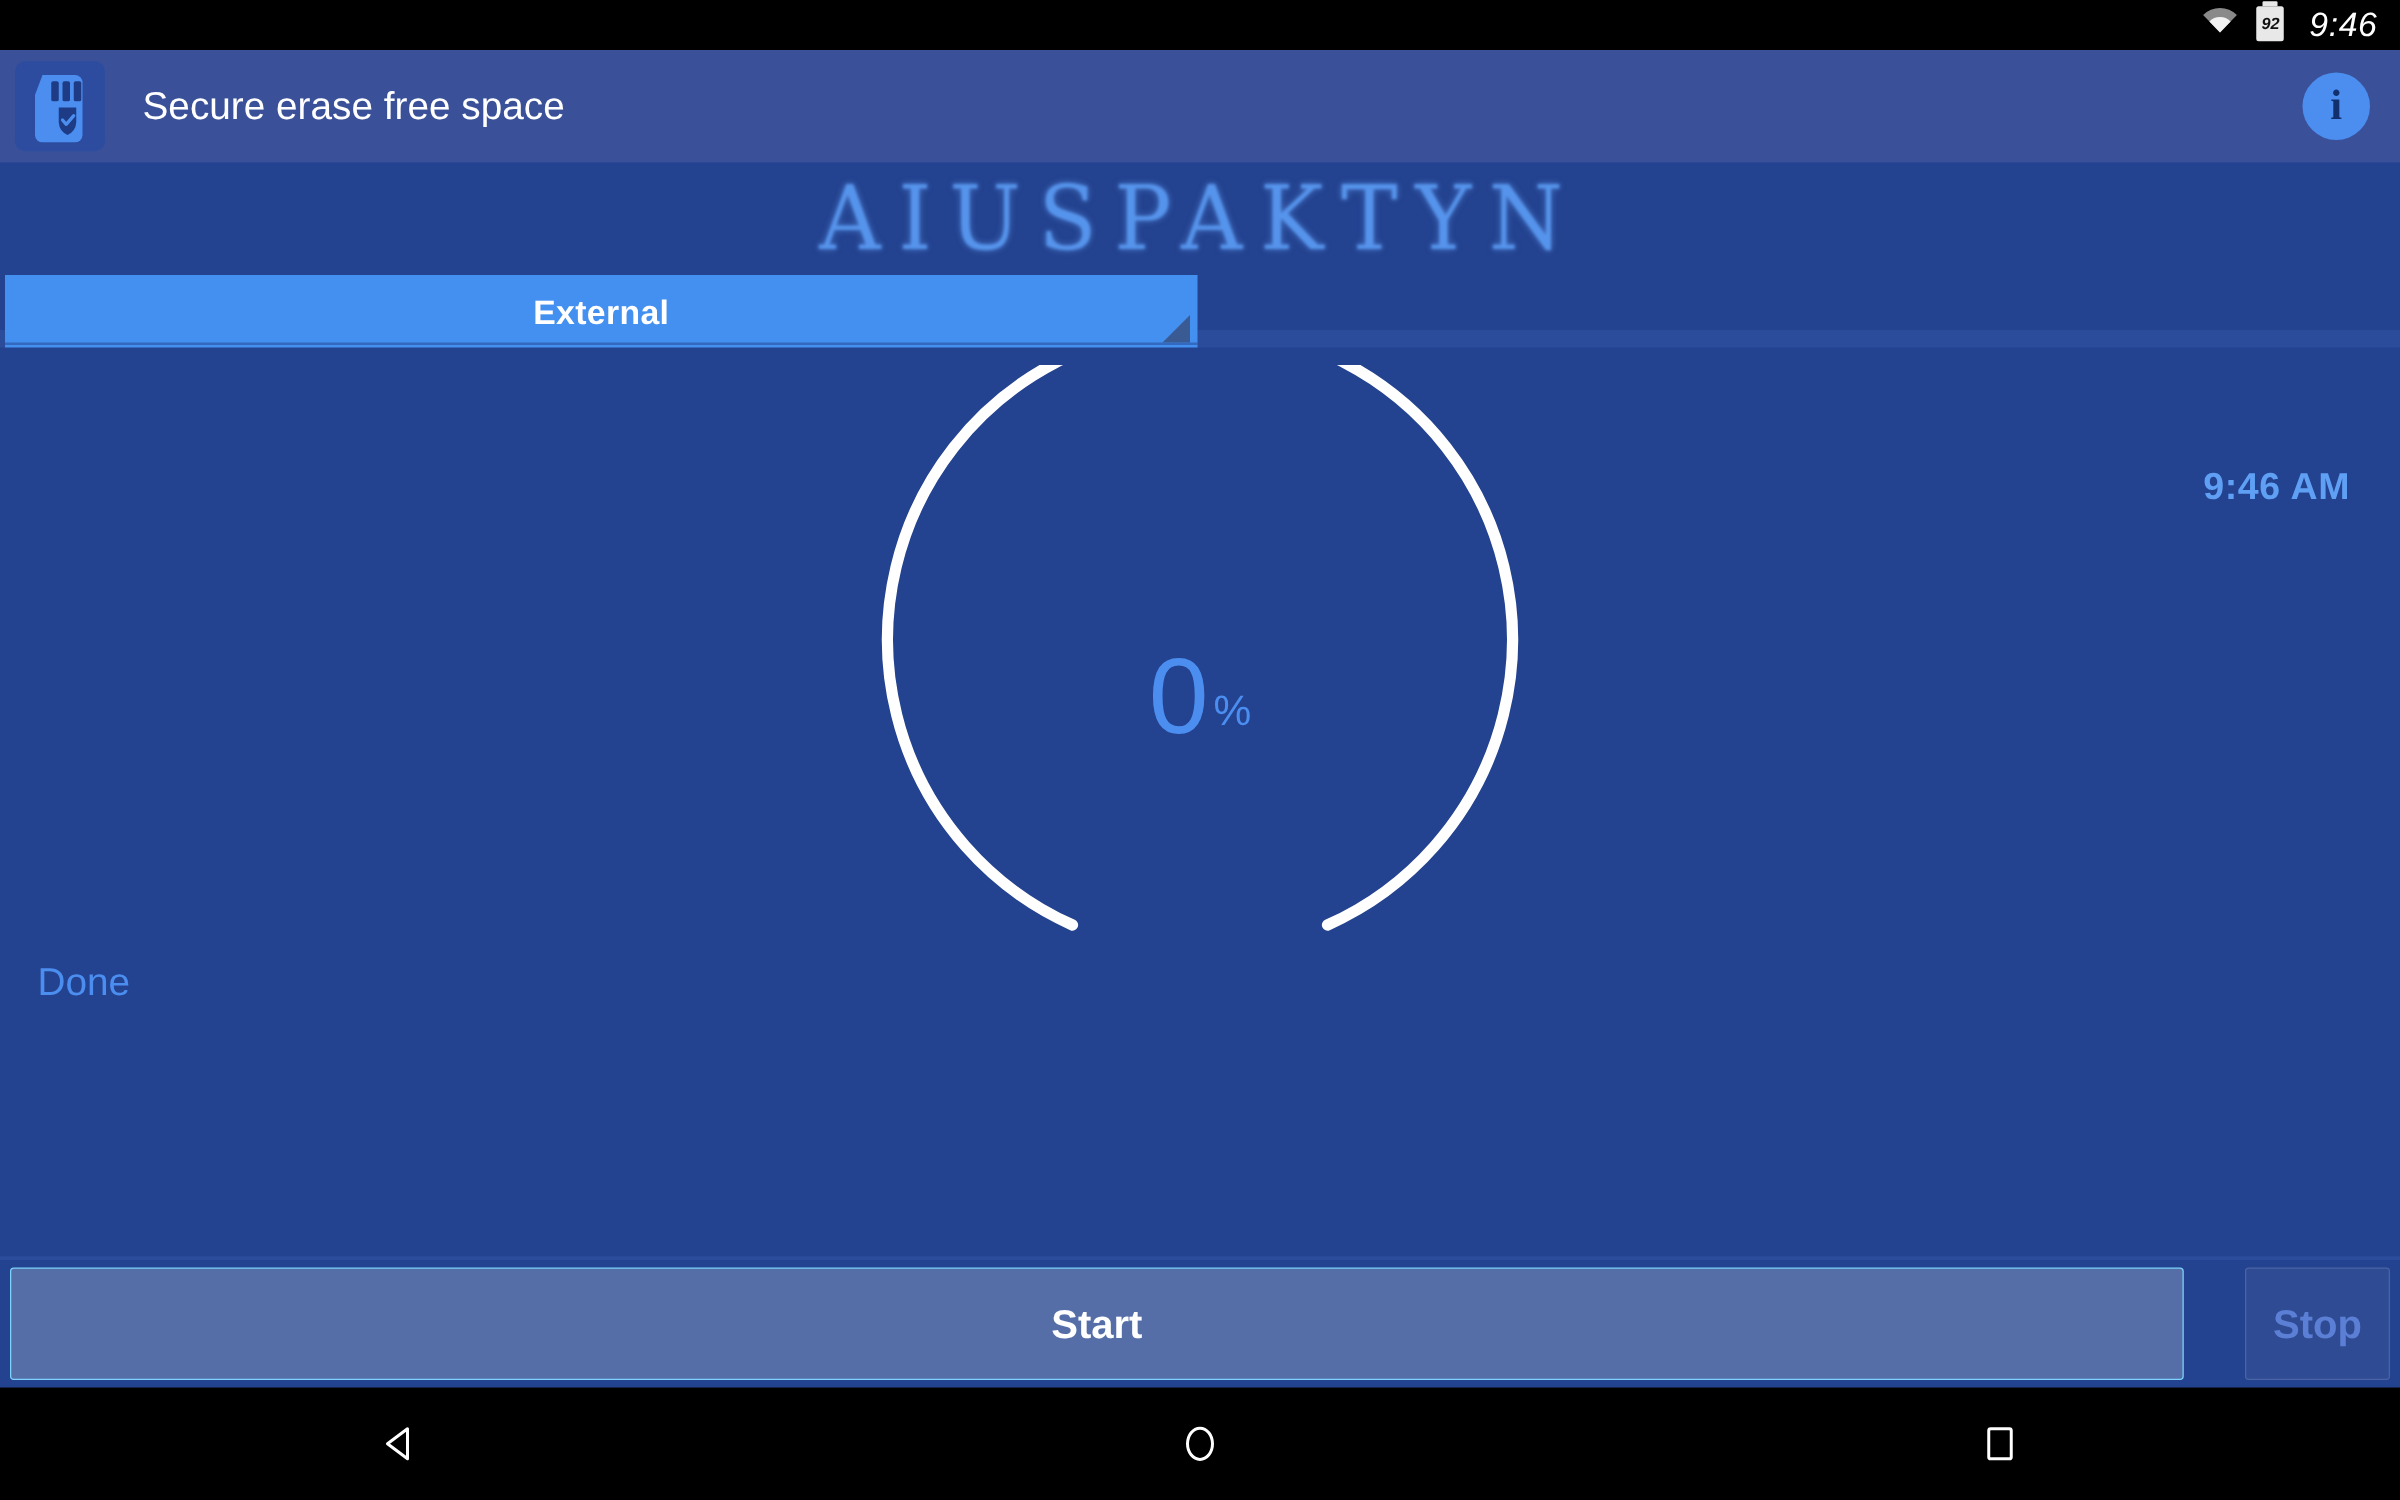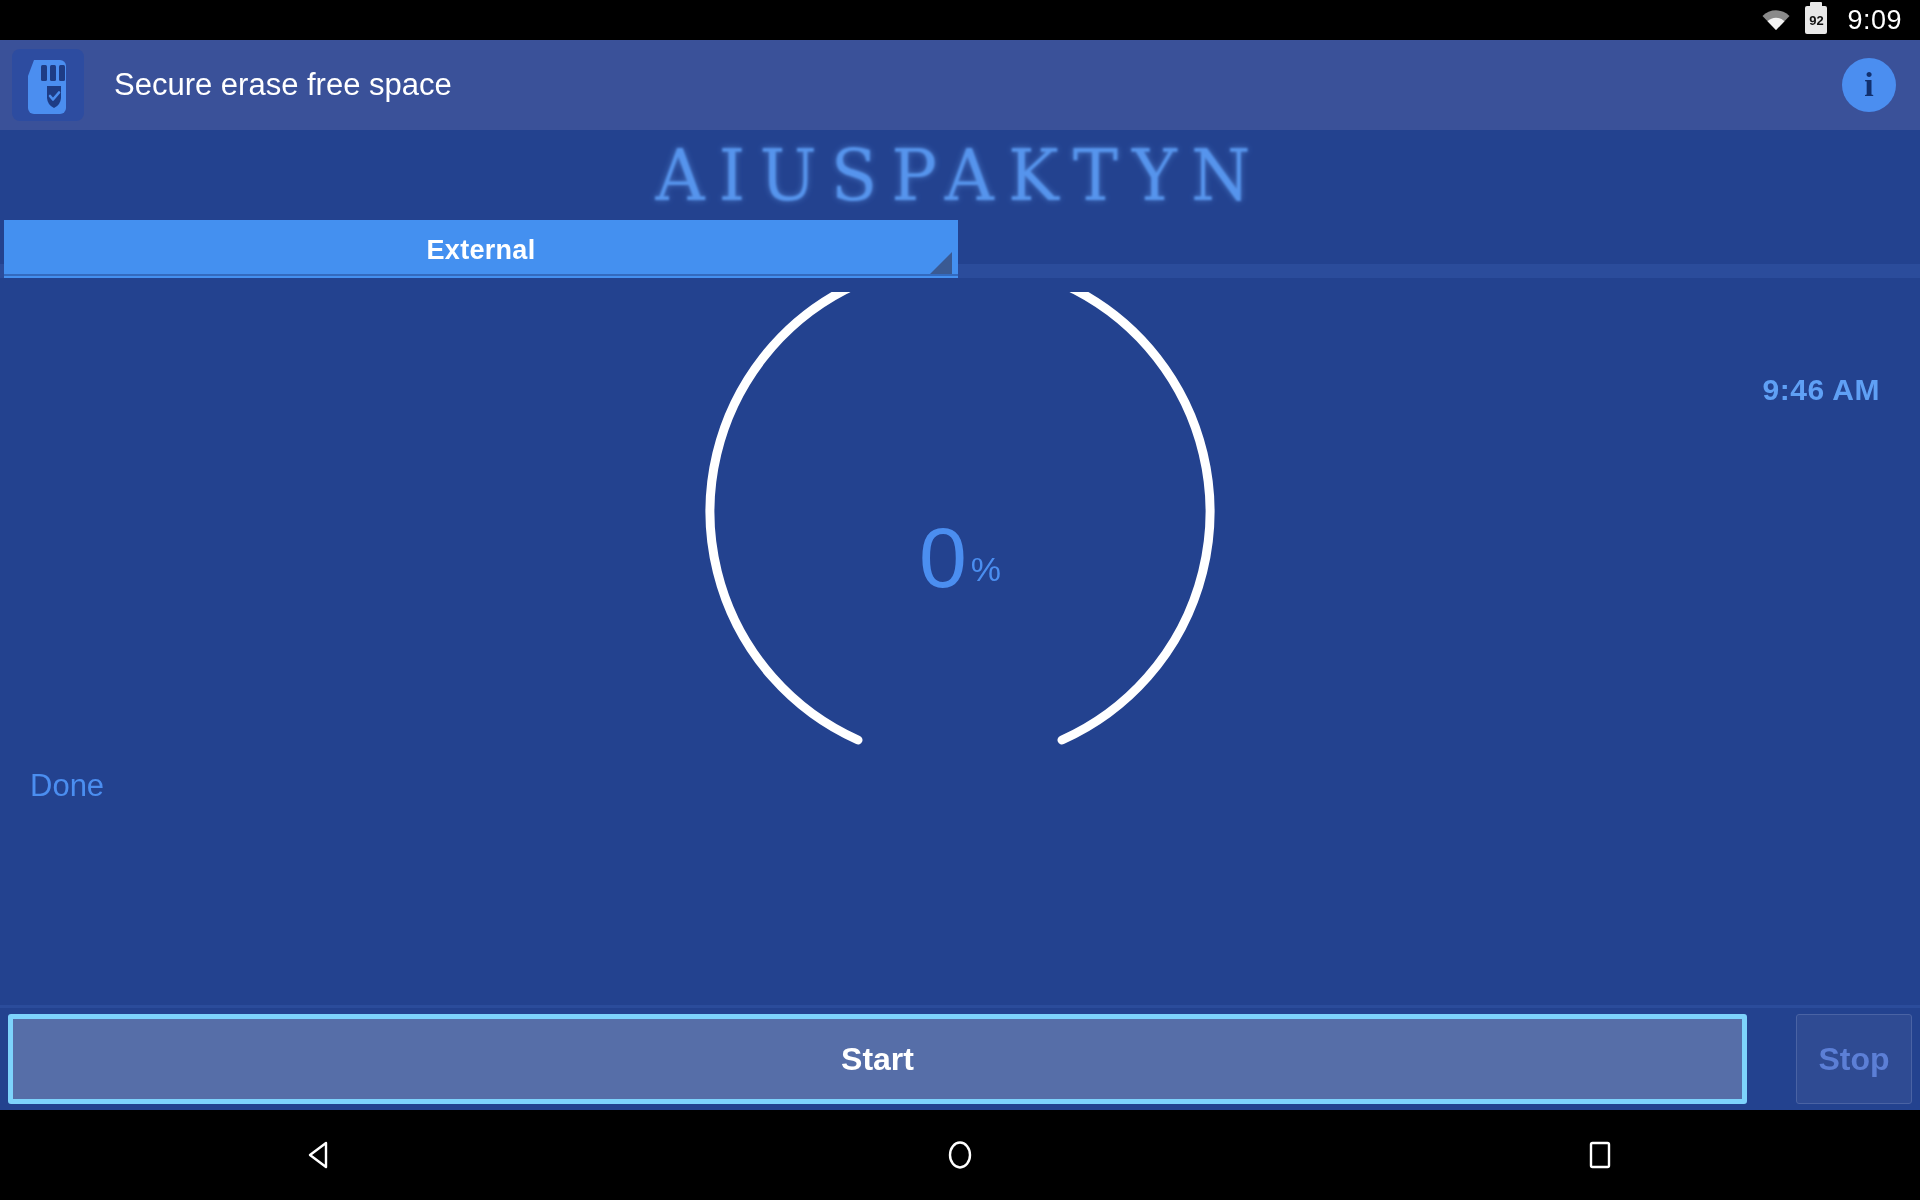--- a/index.html
+++ b/index.html
@@ -10,21 +10,21 @@
     overflow: hidden;
   }
   .screen { position: relative; width: 1920px; height: 1200px; background:#2b4c9b; }
 
   
   .statusbar {
     position: absolute; top:0; left:0; width:1920px; height:40px;
     background:#000; display:flex; align-items:center; justify-content:flex-end;
     padding-right:18px;
   }
-  .sb-icons { display:flex; align-items:center; gap:14px; }
+  .sb-icons { display:flex; align-items:flex-start; gap:14px;font-style:italic; }
   .wifi-icon { width:30px; height:22px; position:relative; }
   .battery-icon {
     width:22px; height:28px; background:#e8e8e8; border-radius:2px;
     position:relative; display:flex; align-items:center; justify-content:center;
   }
   .battery-icon:before {
     content:""; position:absolute; top:-4px; left:5px; width:12px; height:4px;
     background:#e8e8e8; border-radius:1px 1px 0 0;
   }
   .battery-num {
@@ -125,21 +125,21 @@
     color:#4b8ef0; font-size:31px; font-weight:400;
   }
 
   
   .btnbar {
     position:absolute; top:1008px; left:0; width:1920px; height:102px;
     background:#23428f; display:flex; align-items:center; padding:6px 8px;
     gap:14px;
   }
   .btn-start {
-    flex:1 1 auto; height:90px; background:#566ea8; border:5px solid #7dd3fc;
+    flex:1 1 auto; height:90px; background:#566ea8; border:1px solid #7dd3fc;
     border-radius:3px; display:flex; align-items:center; justify-content:center;
     color:#ffffff; font-size:32px; font-weight:bold;
   }
   .btn-stop {
     flex:0 0 116px; height:90px; background:#2f4b93; border:1px solid #4a63a4;
     border-radius:3px; display:flex; align-items:center; justify-content:center;
     color:#5c7fd6; font-size:32px; font-weight:bold;margin-left:35px;
   }
 
   
@@ -158,21 +158,21 @@
     <div class="sb-icons">
       <span class="wifi-icon">
         <svg width="30" height="22" viewBox="0 0 30 22">
           <path d="M15 21 L1.5 7 A19 19 0 0 1 28.5 7 Z" fill="#8a8a8a"></path>
           <path d="M15 21 L6.5 12.2 A12 12 0 0 1 23.5 12.2 Z" fill="#f2f2f2"></path>
         </svg>
       </span>
       <span class="battery-icon">
         <span class="battery-num">92</span>
       </span>
-      <span class="sb-time">9:09</span>
+      <span class="sb-time">9:46</span>
     </div>
   </div>
 
   <div class="actionbar">
     <span class="app-icon">
       <svg width="56" height="58" viewBox="0 0 56 58">
         <path d="M14 4 h26 a6 6 0 0 1 6 6 v42 a6 6 0 0 1 -6 6 h-26 a6 6 0 0 1 -6 -6 v-32 z" fill="#4b8ef0"></path>
         <rect x="21" y="9" width="6" height="16" rx="1.5" fill="#1e3c85"></rect>
         <rect x="30" y="9" width="6" height="16" rx="1.5" fill="#1e3c85"></rect>
         <rect x="39" y="9" width="6" height="16" rx="1.5" fill="#1e3c85"></rect>

